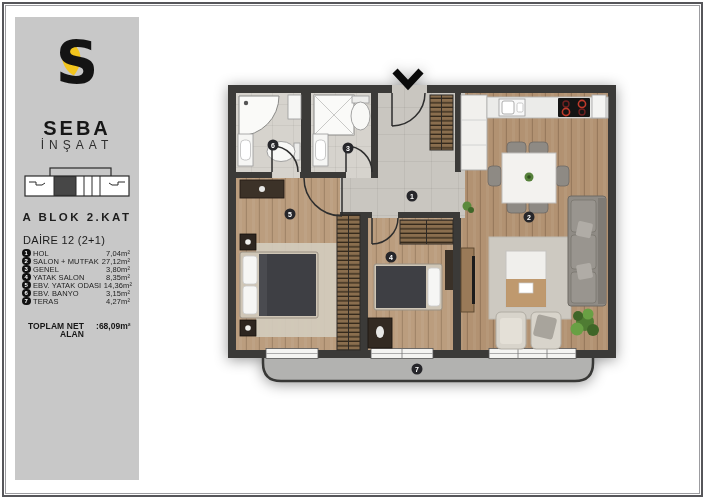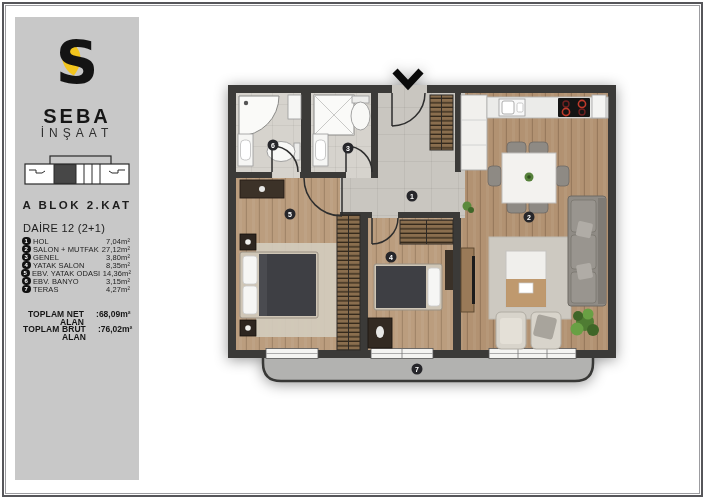--- a/index.html
+++ b/index.html
@@ -3,28 +3,28 @@
 <meta charset="utf-8">
 <style>
   html,body{margin:0;padding:0;background:#ffffff;}
   body{font-family:"Liberation Sans", sans-serif;}
   .canvas{position:relative;width:705px;height:499px;background:#ffffff;overflow:hidden;}
   .frame{position:absolute;inset:2px;border:2px solid #56565a;pointer-events:none;z-index:50;}
   .frame::after{content:"";position:absolute;inset:1px;border:1px solid #9c9ca0;}
   .sidebar{position:absolute;left:15px;top:17px;width:124px;height:463px;background:#c8c8c8;
            display:flex;flex-direction:column;align-items:center;z-index:10;}
   .logo{margin-top:12px;width:66px;height:72px;}
-  .brand{margin-top:4px;font-size:20px;font-weight:bold;letter-spacing:3px;color:#161616;line-height:22px;}
+  .brand{margin-top:16px;font-size:20px;font-weight:bold;letter-spacing:3px;color:#161616;line-height:22px;}
   .brand-sub{font-size:12px;letter-spacing:5px;color:#2e2e2e;line-height:12px;text-align:right;}
   .bldg{margin-top:16px;width:106px;height:30px;}
   .block-title{margin-top:14px;font-size:11.5px;font-weight:bold;letter-spacing:2.5px;color:#1d1d1d;line-height:13px;}
   .unit-title{margin-top:10px;align-self:flex-start;margin-left:8px;font-size:11px;color:#1c1c1c;line-height:12px;letter-spacing:0.3px;}
   .room-list{margin-top:3px;width:100%;}
   .room-row{display:flex;align-items:center;gap:2.5px;font-size:7.5px;color:#222;
-            padding:0 9px 0 7px;box-sizing:border-box;height:8px;justify-content:center;}
+            padding:0 9px 0 7px;box-sizing:border-box;height:8px;}
   .badge{flex:none;display:inline-flex;width:8.5px;height:8.5px;border-radius:50%;background:#101010;
          color:#fff;font-size:6px;font-weight:bold;align-items:center;justify-content:center;}
   .rname{white-space:nowrap;letter-spacing:0.1px;}
   .rarea{margin-left:auto;letter-spacing:0.1px;}
   .totals{margin-top:18px;width:100%;box-sizing:border-box;padding-right:6px;}
   .total-row{display:flex;justify-content:space-between;font-weight:bold;font-size:8.5px;color:#161616;line-height:7.5px;}
   .tlabel{text-align:right;letter-spacing:0.1px;}
   .tvalue{width:44px;text-align:left;margin-left:12px;}
   .plan{position:absolute;left:0;top:0;width:705px;height:499px;z-index:5;}
   .apt{filter:drop-shadow(0 2px 7px rgba(0,0,0,0.40));}
@@ -92,24 +92,20 @@
         <span class="badge">7</span>
         <span class="rname">TERAS</span>
         <span class="rarea">4,27m²</span>
       </div>
     </div>
 
     <div class="totals">
       <div class="total-row">
         <span class="tlabel">TOPLAM NET ALAN</span>
         <span class="tvalue">:68,09m²</span>
-      </div>
-      <div class="total-row">
-        <span class="tlabel">TOPLAM BRÜT ALAN</span>
-        <span class="tvalue">:76,02m²</span>
       </div>
     </div>
   </aside>
 
   <svg class="plan" viewBox="0 0 705 499">
     <defs>
       <pattern id="woodLiving" width="13" height="64" patternUnits="userSpaceOnUse">
         <rect width="13" height="64" fill="#b29272"></rect>
         <rect x="11.8" width="1.2" height="64" fill="rgba(60,38,20,0.22)"></rect>
         <rect x="5" width="3" height="64" fill="rgba(255,255,255,0.05)"></rect>

